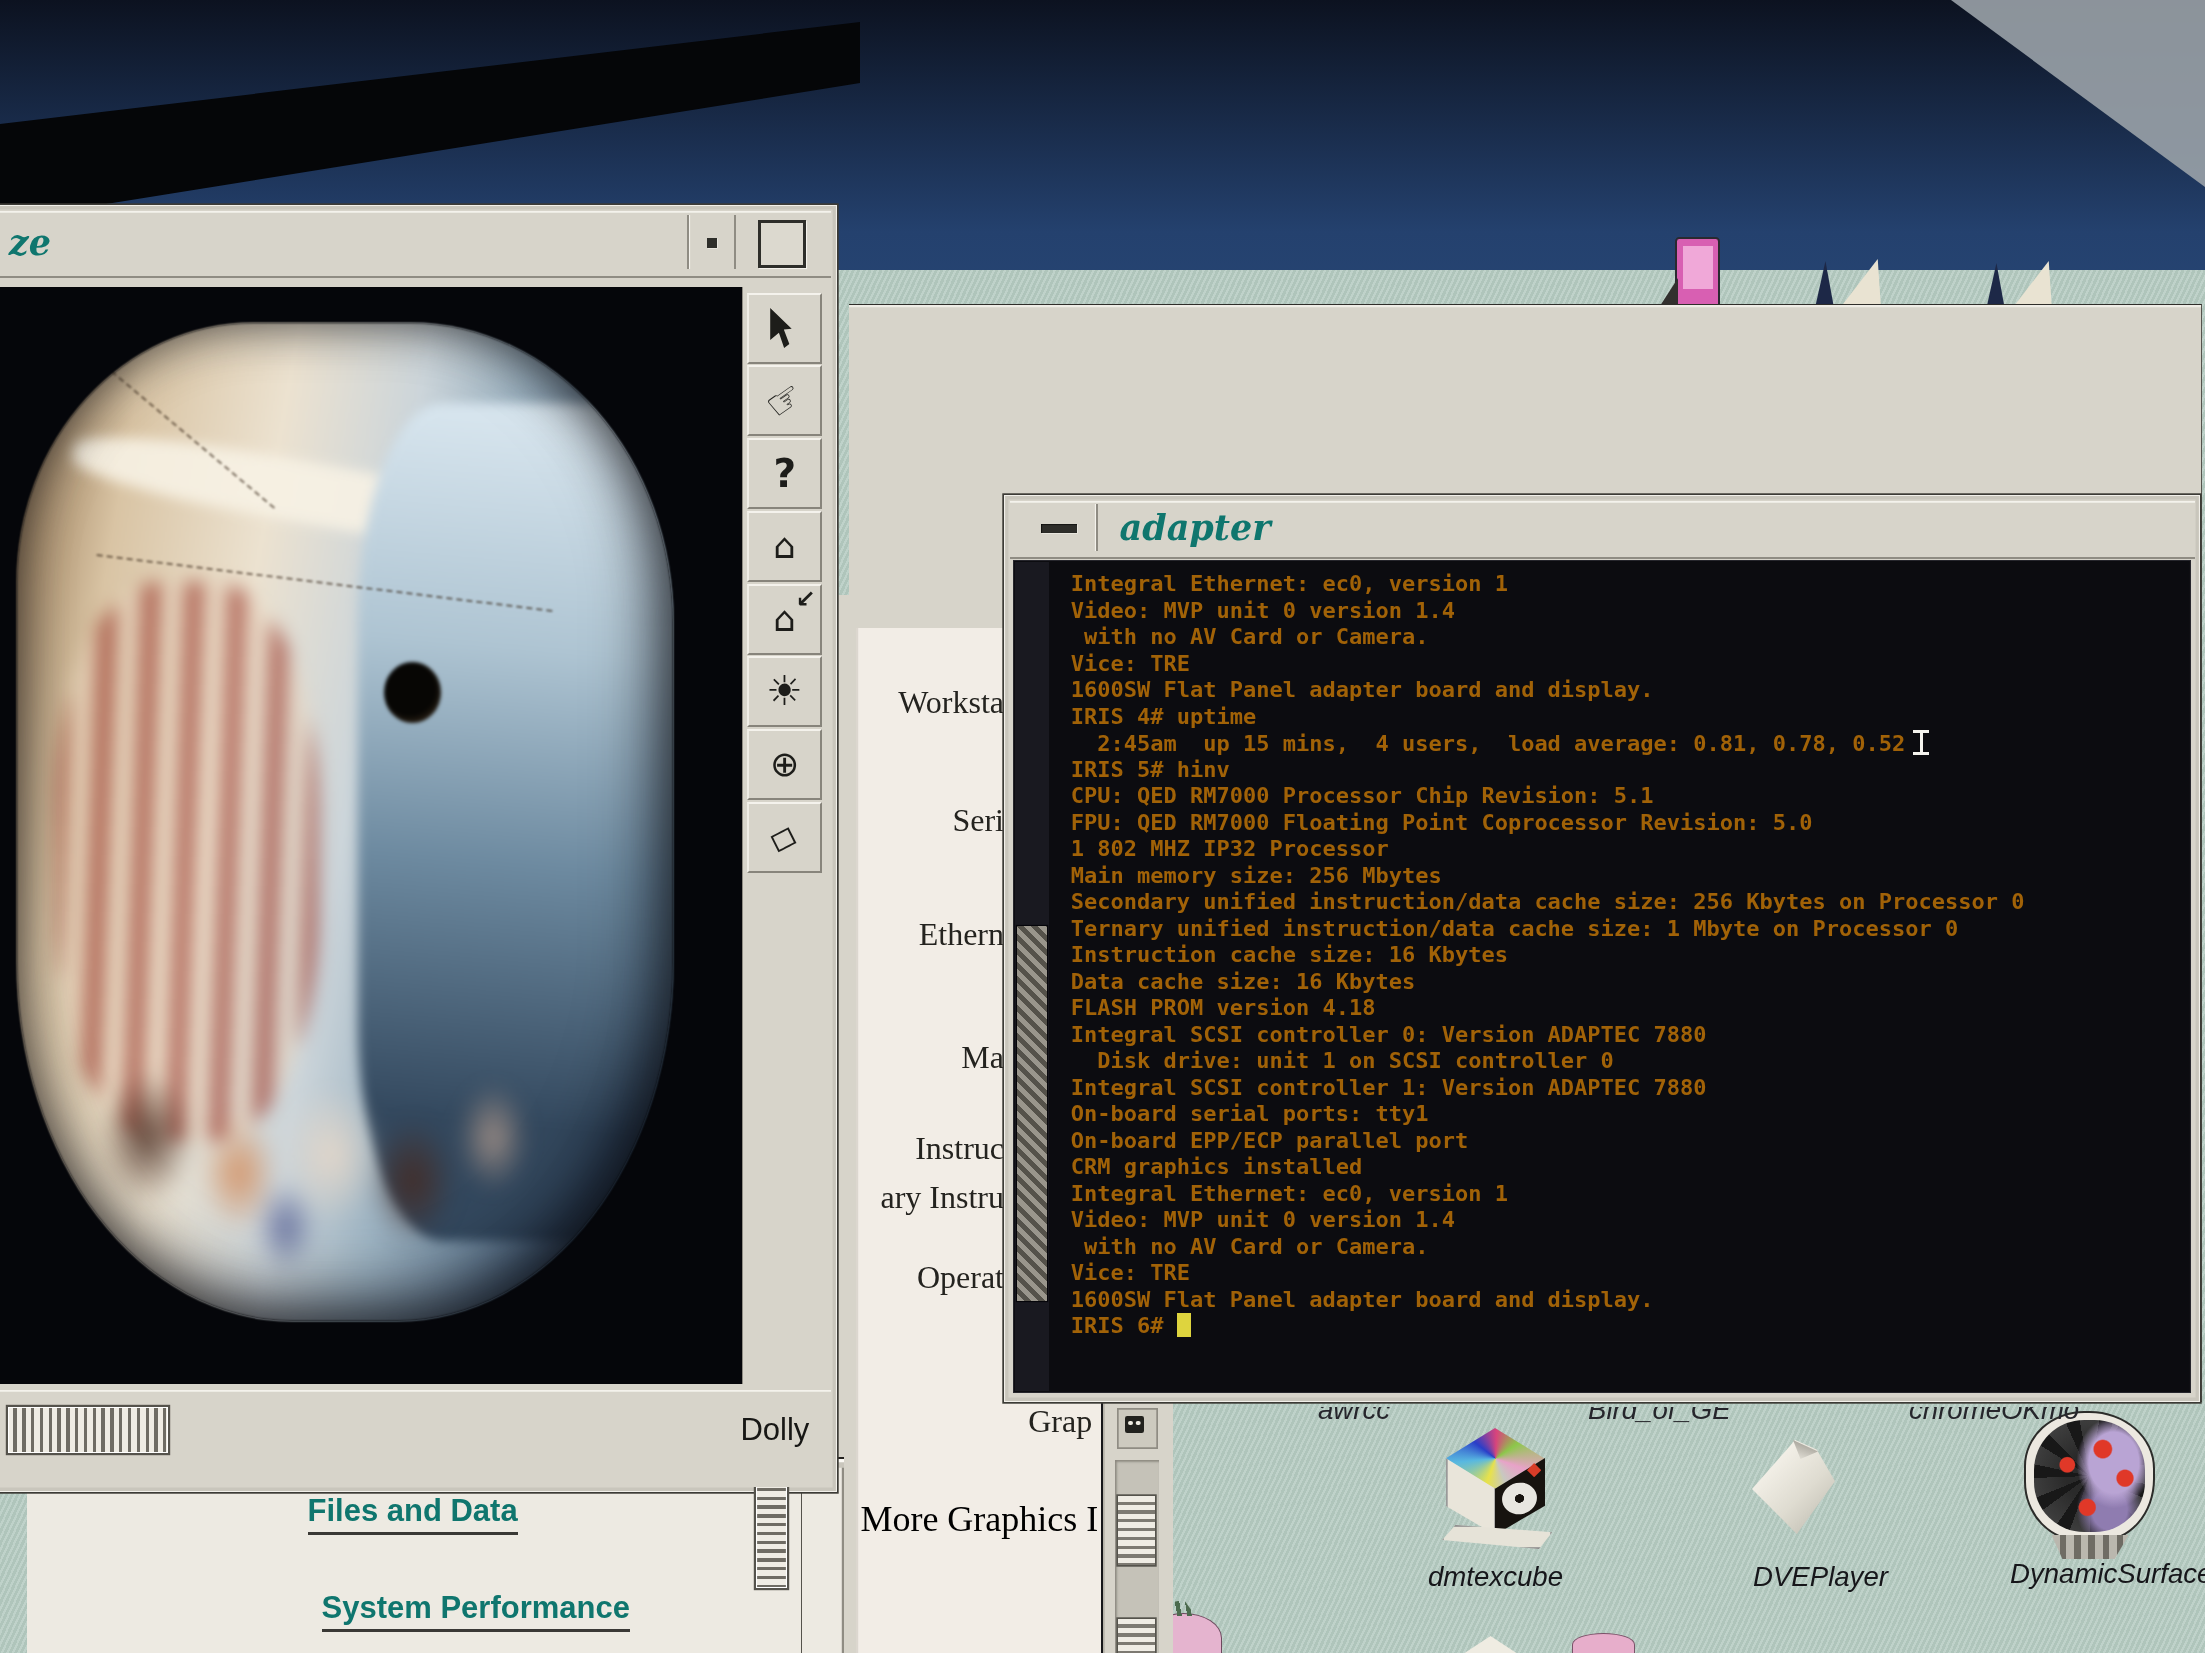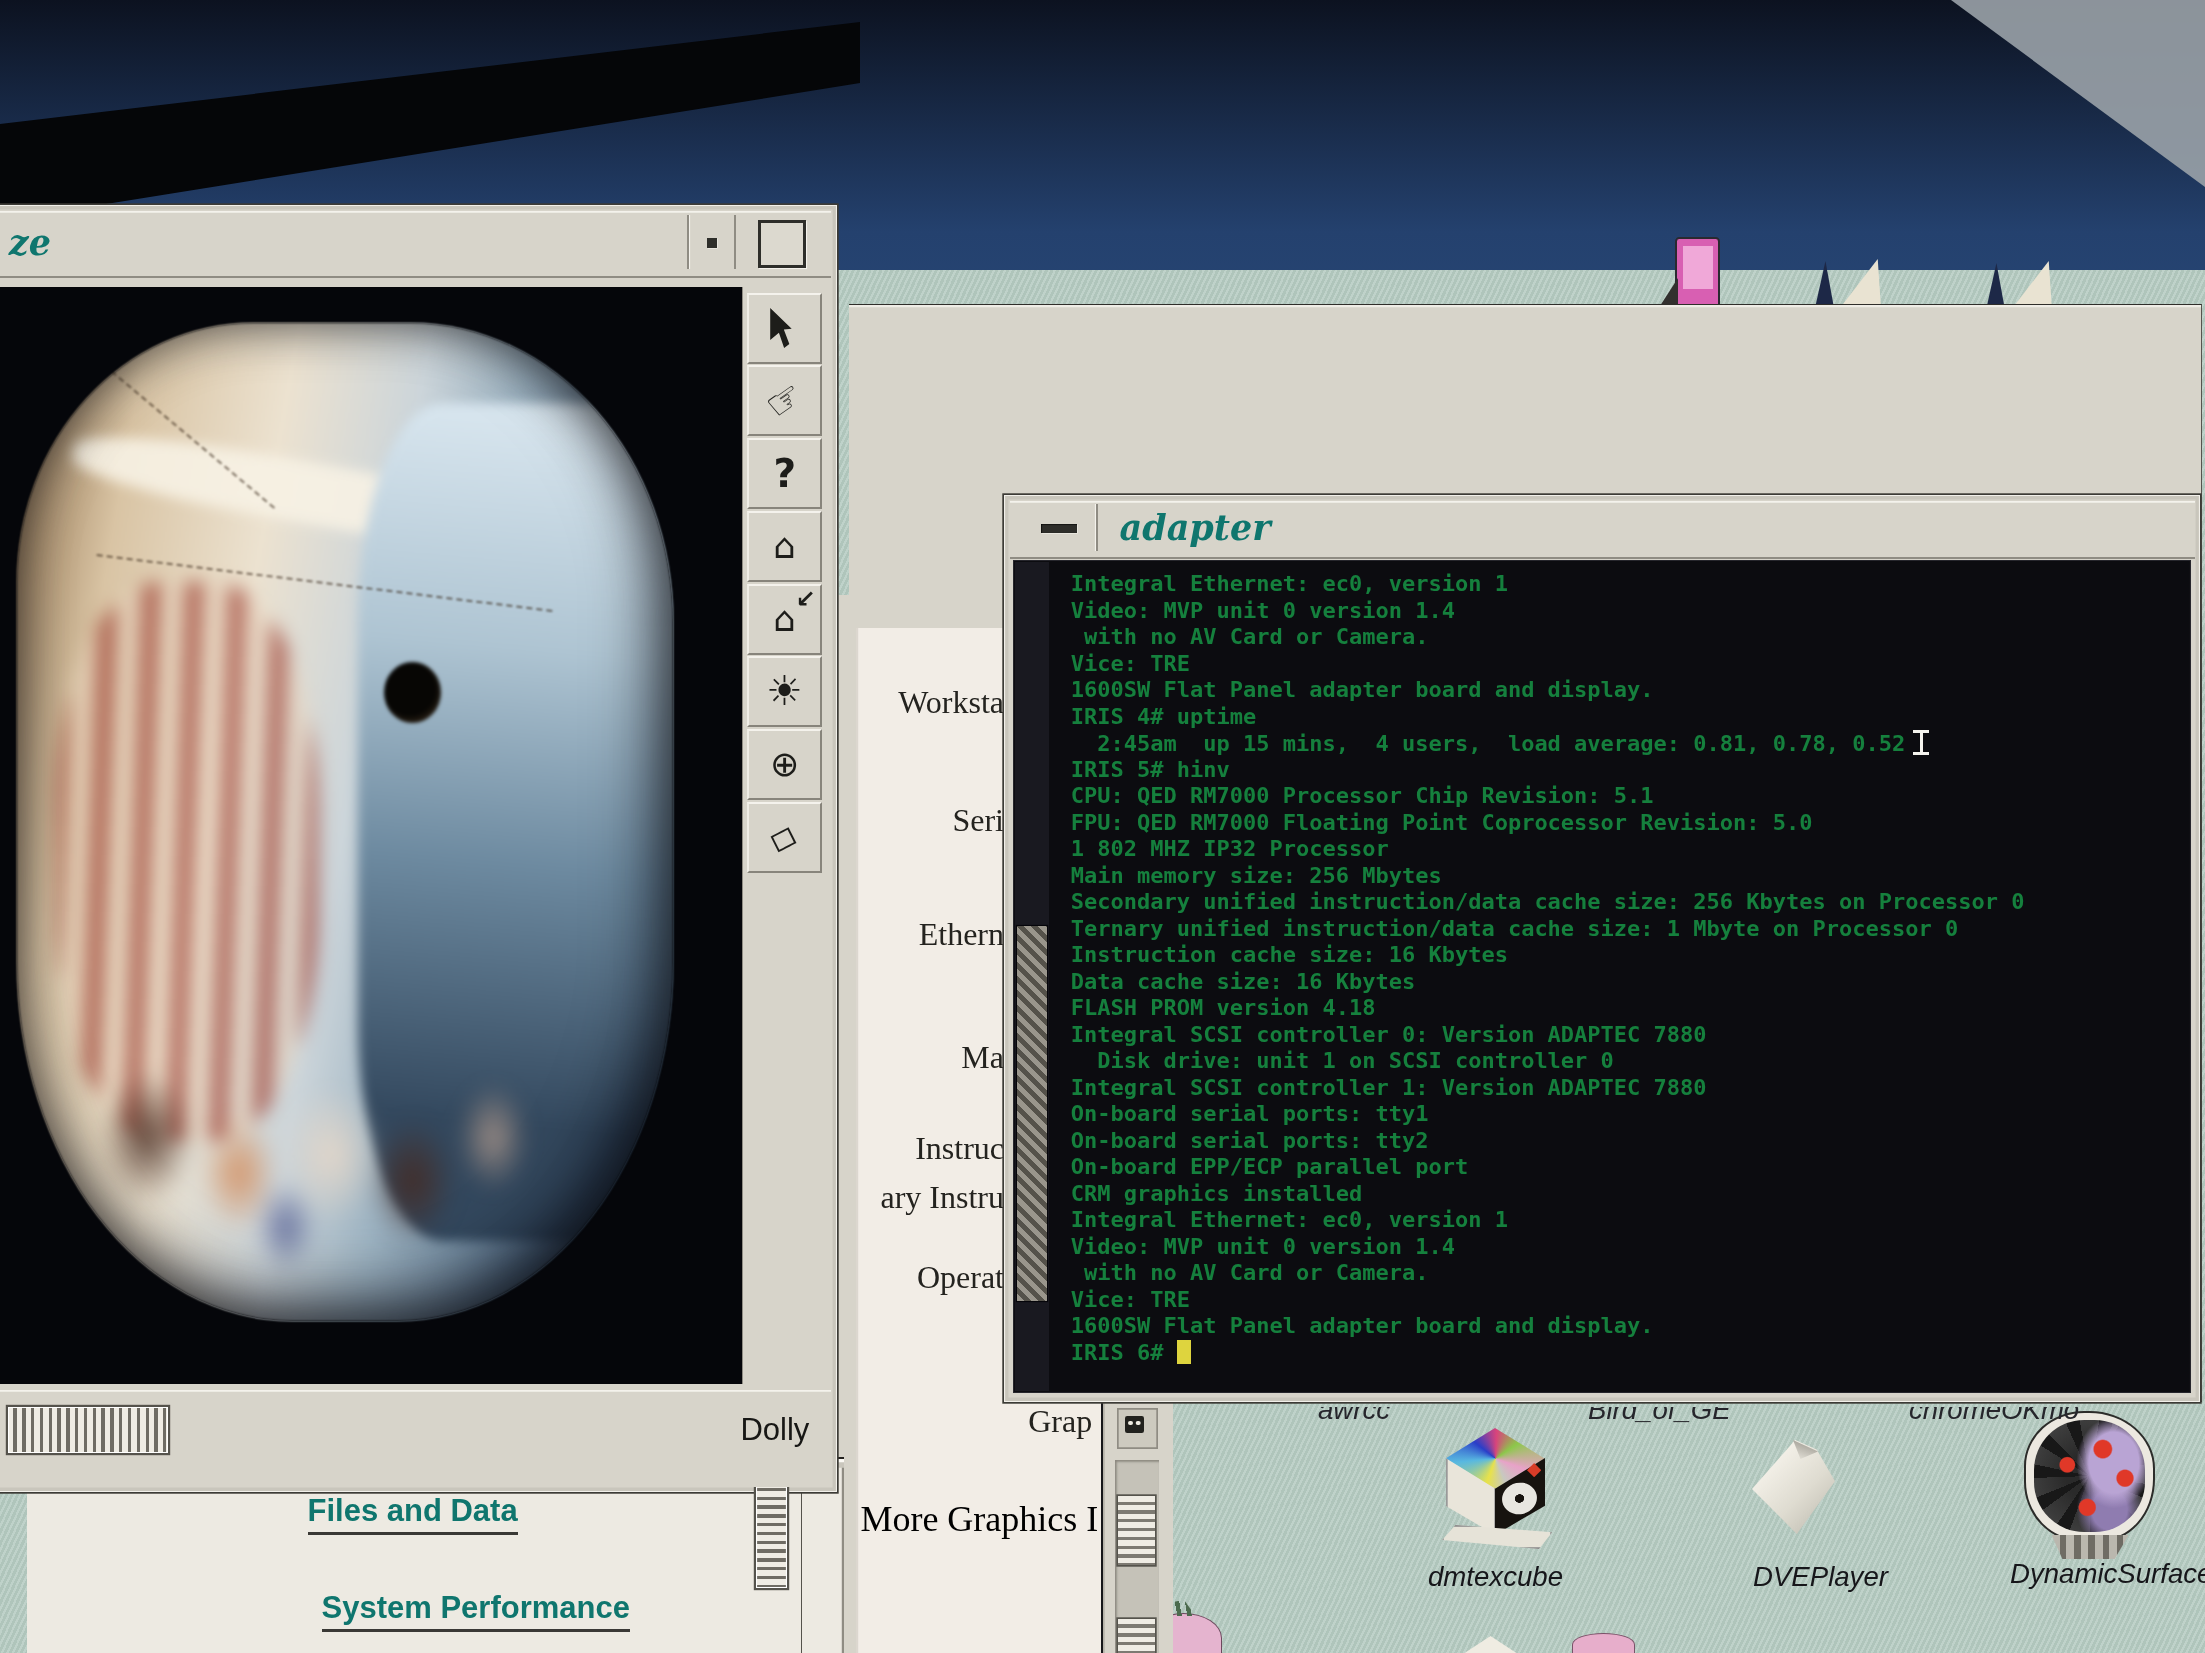--- a/index.html
+++ b/index.html
@@ -45,21 +45,21 @@
   #terminal{left:1004px;top:495px;width:1196px;height:907px;}
   #term-min-btn{left:15.4px;top:3.3px;width:71px;height:47px;border-right:2.2px solid #8f8c83;box-shadow:inset -1.1px 0 0 #f4f2ec;}
   #term-min-btn .dash{position:absolute;left:16.5px;top:20px;width:36px;height:8.8px;background:#2e2e2a;
       box-shadow:0.6px 0.6px 0 #f4f2ec, inset 0.6px 0.6px 1.1px #000;}
   #term-title{left:110px;top:6.6px;}
   #term-content{left:8.8px;right:8.8px;top:65px;bottom:8.8px;background:#0c0c10;box-shadow:inset 0 0 0 1.1px #26262c;}
   #term-scrollbar{left:2.2px;top:2.2px;bottom:2.2px;width:34px;background:#191920;}
   #term-scroll-thumb{left:2.2px;width:30px;top:364px;height:375px;
       background:repeating-linear-gradient(45deg,#9a968c 0 5px,#55524a 5px 10px);box-shadow:0 0 0 1.1px #05050a;}
   #term-text{left:58px;top:11px;right:4.4px;bottom:4.4px;overflow:hidden;}
-  .tline{height:26.5px;font:700 22px "DejaVu Sans Mono","Liberation Mono",monospace;color:#15803d;white-space:pre;}
+  .tline{height:26.5px;font:700 22px "DejaVu Sans Mono","Liberation Mono",monospace;color:#a16207;white-space:pre;}
   .cursor-block{display:inline-block;width:14.3px;height:24px;background:#ded43e;vertical-align:-4.4px;}
   .cursor-ibeam{display:inline-block;position:relative;width:16.5px;height:25px;vertical-align:-4.4px;margin-left:7.7px;}
   .cursor-ibeam::before,.cursor-ibeam::after{content:"";position:absolute;left:0;width:16.5px;height:3.3px;background:#f5f4ee;}
   .cursor-ibeam::before{top:0}.cursor-ibeam::after{bottom:0}
   .cursor-ibeam i{position:absolute;left:6.6px;top:0;bottom:0;width:3.3px;background:#f5f4ee;}
 
   
   #window-a{left:849px;top:304px;width:1352px;height:1095px;background:#d7d4ca;
       border-top:1.7px solid #2f2e2a;border-right:1.7px solid #56544e;border-bottom:2.2px solid #2f2e2a;
       box-shadow:inset 0 2.2px 0 #efede6;}
@@ -329,21 +329,20 @@
           <div class="tline">Main memory size: 256 Mbytes</div>
           <div class="tline">Secondary unified instruction/data cache size: 256 Kbytes on Processor 0</div>
           <div class="tline">Ternary unified instruction/data cache size: 1 Mbyte on Processor 0</div>
           <div class="tline">Instruction cache size: 16 Kbytes</div>
           <div class="tline">Data cache size: 16 Kbytes</div>
           <div class="tline">FLASH PROM version 4.18</div>
           <div class="tline">Integral SCSI controller 0: Version ADAPTEC 7880</div>
           <div class="tline">  Disk drive: unit 1 on SCSI controller 0</div>
           <div class="tline">Integral SCSI controller 1: Version ADAPTEC 7880</div>
           <div class="tline">On-board serial ports: tty1</div>
-          <div class="tline">On-board serial ports: tty2</div>
           <div class="tline">On-board EPP/ECP parallel port</div>
           <div class="tline">CRM graphics installed</div>
           <div class="tline">Integral Ethernet: ec0, version 1</div>
           <div class="tline">Video: MVP unit 0 version 1.4</div>
           <div class="tline"> with no AV Card or Camera.</div>
           <div class="tline">Vice: TRE</div>
           <div class="tline">1600SW Flat Panel adapter board and display.</div>
           <div class="tline">IRIS 6# <span class="cursor-block"></span></div>
         </div>
     </div>

